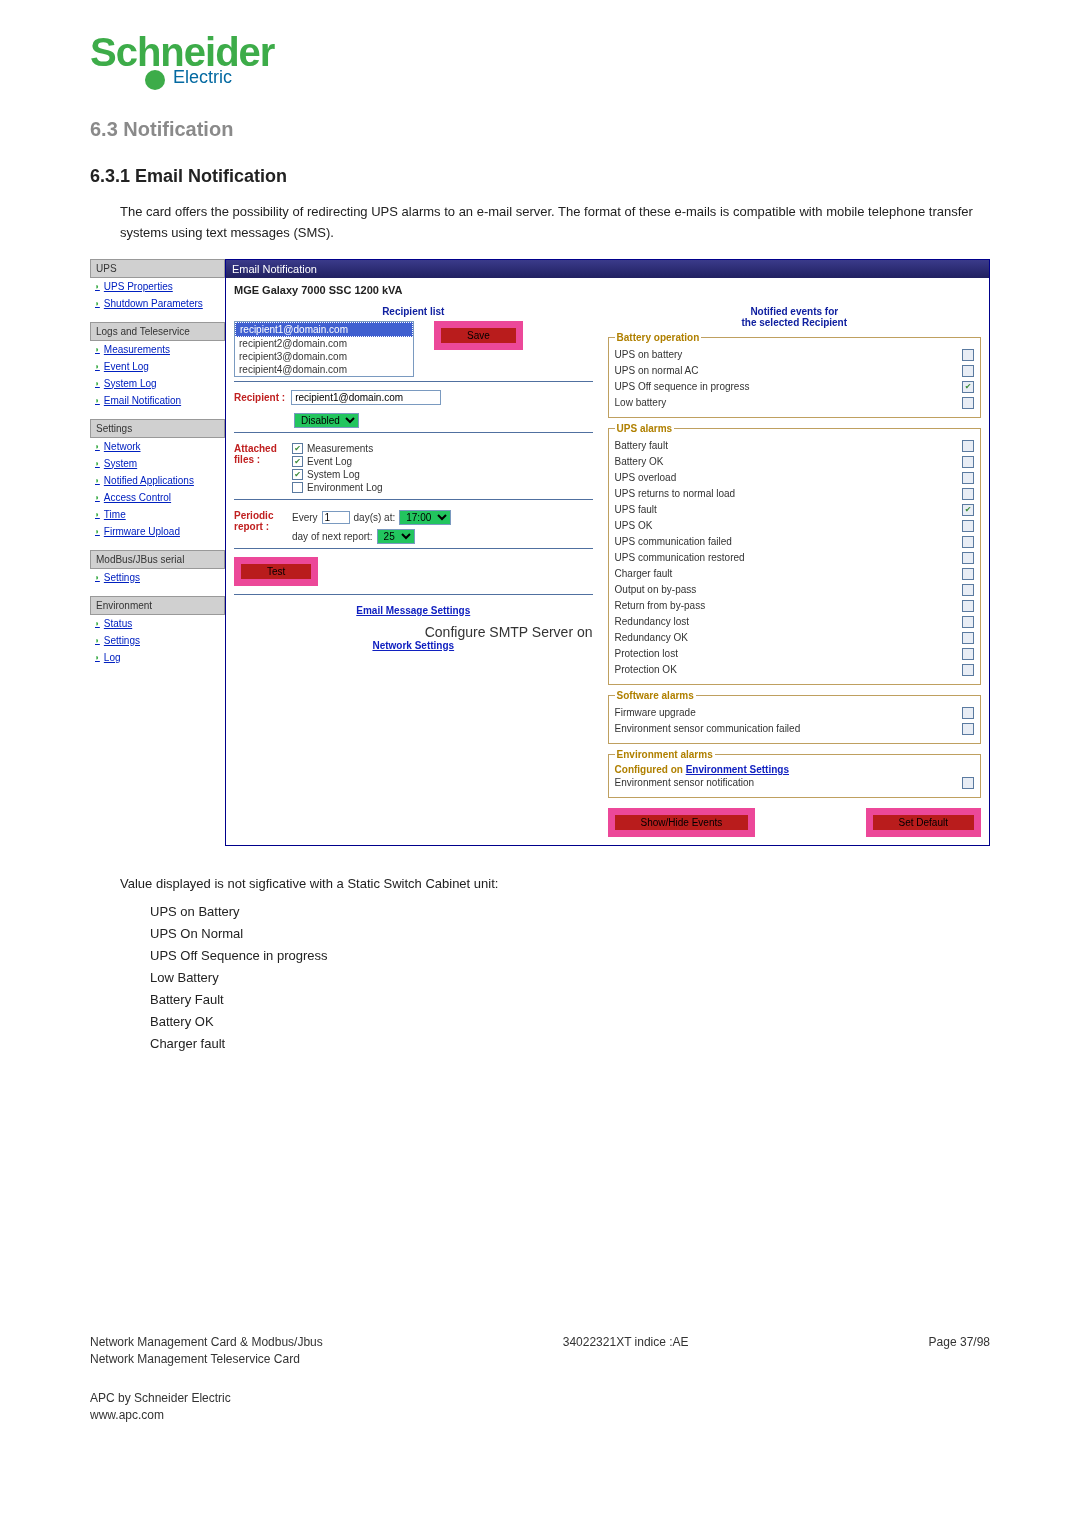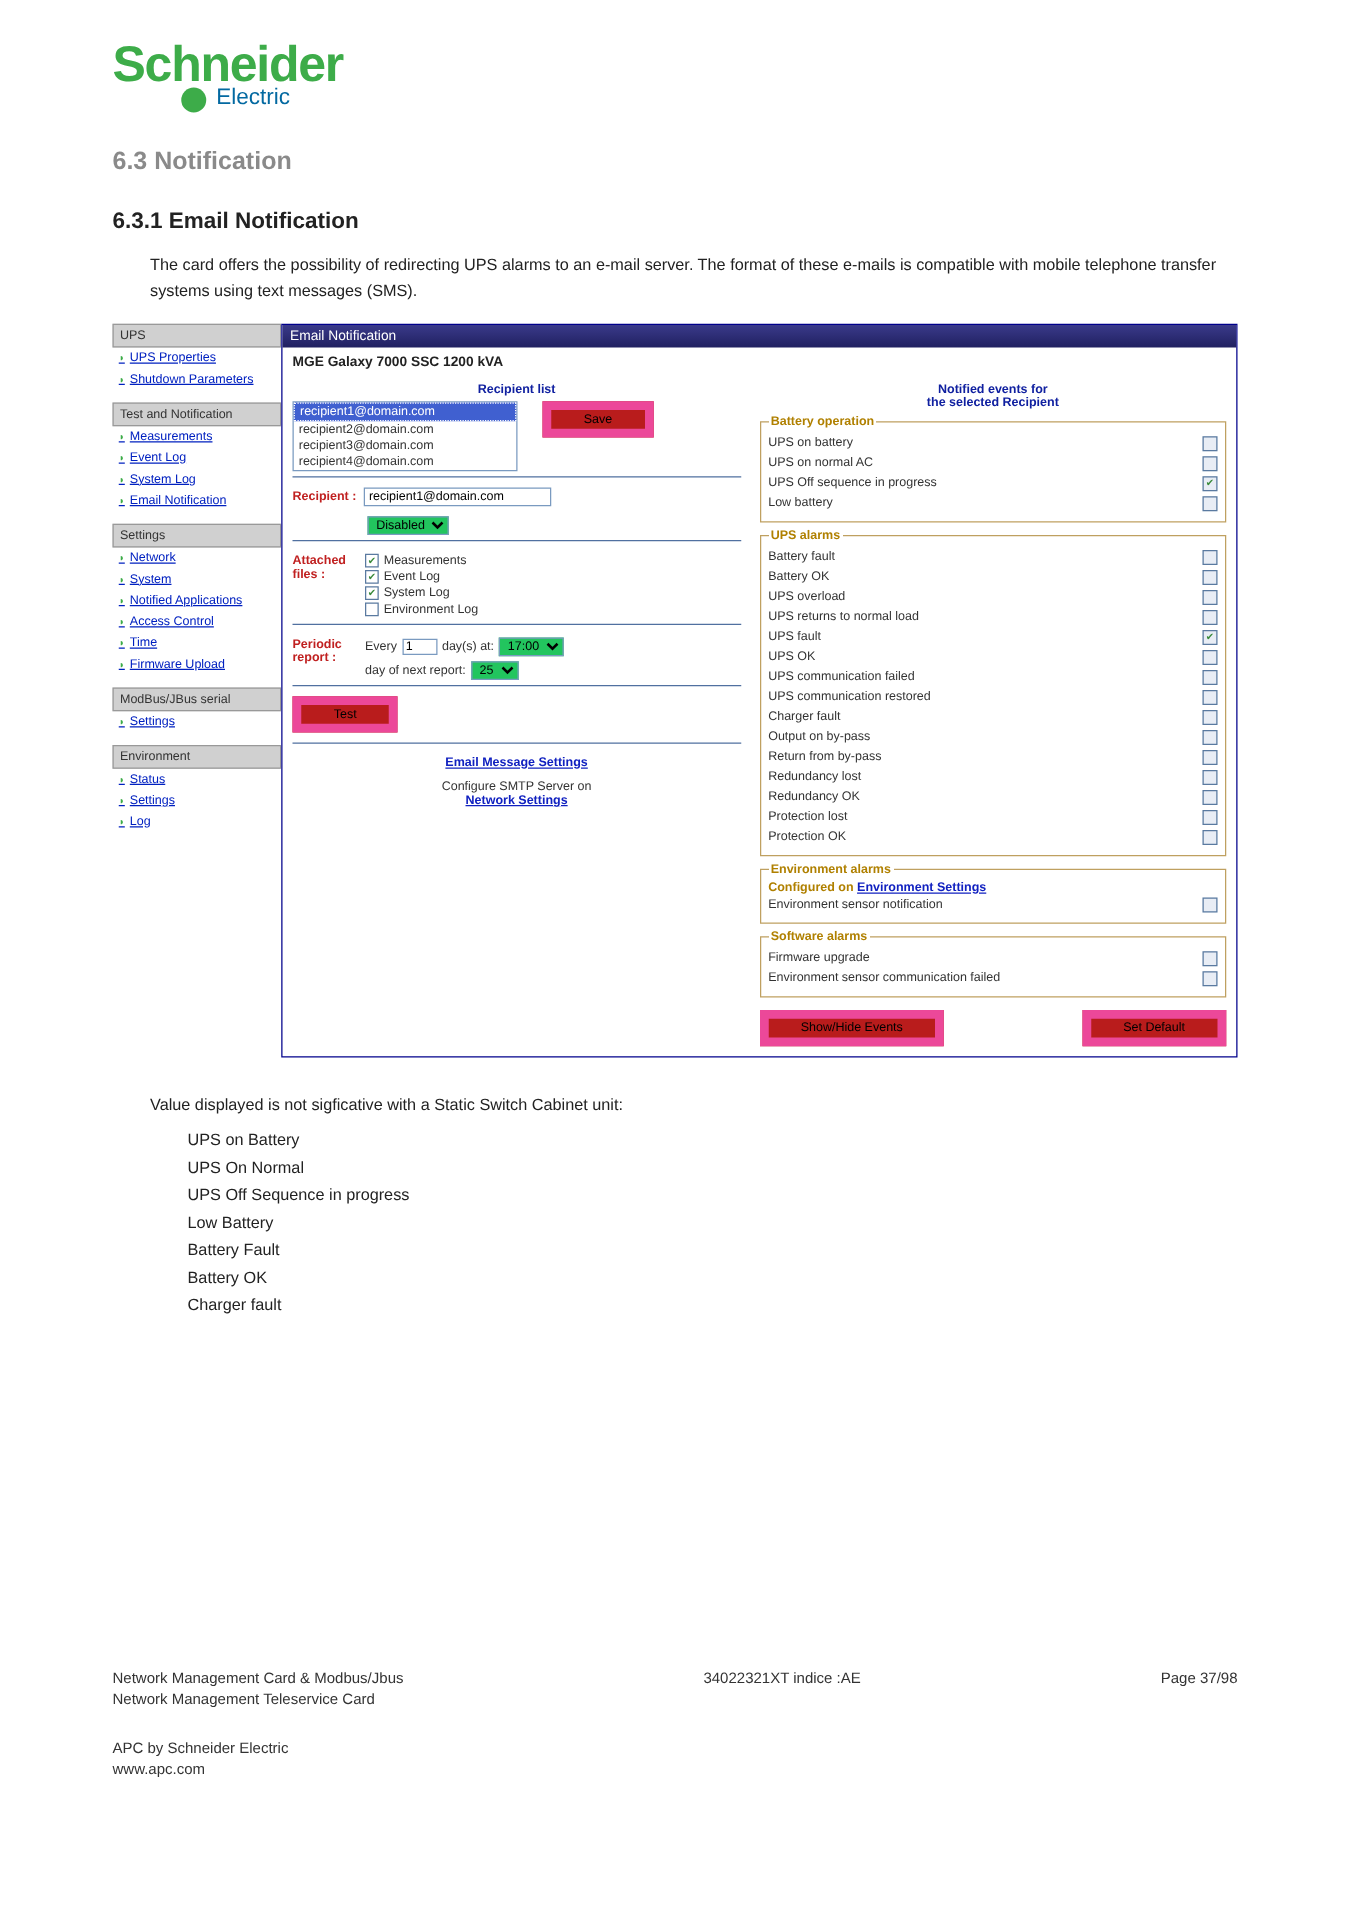--- a/index.html
+++ b/index.html
@@ -44,21 +44,21 @@
   .chkline { display: flex; align-items: center; gap: 4px; font-size: 10px; color: #333; margin-bottom: 2px; }
   .chk { width: 11px; height: 11px; border: 1px solid #5a7aa0; display: inline-flex; align-items: center; justify-content: center; font-size: 8px; color: #3a8a3a; background: #fff; }
   .chk.on::after { content: "✔"; }
   
   .periodic { display: flex; gap: 8px; margin-top: 10px; align-items: flex-start; }
   .periodic .inner { font-size: 10px; color: #333; }
   .smallin { border: 1px solid #7a9ac0; width: 28px; font-size: 10px; padding: 0 2px; }
   
   .testbtn { margin-top: 8px; }
   .linkblue { color: #1020c0; text-decoration: underline; font-size: 10px; font-weight: bold; display: block; text-align: center; margin-top: 10px; }
-  .plain { color: #333; font-size: 10px; text-align: center; margin-top: 8px; }
+  .plain { color: #333; font-size: 14px; text-align: right; margin-top: 8px; }
   
   fieldset.group { border: 1px solid #bfa060; margin-bottom: 5px; padding: 4px 6px 6px 6px; }
   fieldset.group > legend { color: #b08000; font-weight: bold; font-size: 10px; padding: 0 2px; }
   .evrow { display: flex; justify-content: space-between; align-items: center; font-size: 10px; color: #333; padding: 2px 0; }
   .evchk { width: 12px; height: 12px; border: 1px solid #5a7aa0; display: inline-flex; align-items: center; justify-content: center; font-size: 8px; color: #3a8a3a; background: #e8edf5; }
   .evchk.on::after { content: "✔"; }
   .envcfg { color: #b08000; font-weight: bold; font-size: 10px; }
   .envcfg a { color: #1020c0; text-decoration: underline; }
   .botbtns { display: flex; justify-content: space-between; margin-top: 10px; }
   
@@ -92,21 +92,21 @@
       <div class="sidecat">UPS</div>
       <div class="sideitem">
           <span class="bullet">◗</span>
           <span>UPS Properties</span>
         </div>
       <div class="sideitem">
           <span class="bullet">◗</span>
           <span>Shutdown Parameters</span>
         </div>
 
-      <div class="sidecat" style="margin-top:10px">Test and Notification</div>
+      <div class="sidecat" style="margin-top:10px">Logs and Teleservice</div>
       <div class="sideitem">
           <span class="bullet">◗</span>
           <span>Measurements</span>
         </div>
       <div class="sideitem">
           <span class="bullet">◗</span>
           <span>Event Log</span>
         </div>
       <div class="sideitem">
           <span class="bullet">◗</span>
@@ -320,36 +320,36 @@
                 <span>Protection lost</span>
                 <span class="evchk"></span>
               </div>
             <div class="evrow">
                 <span>Protection OK</span>
                 <span class="evchk"></span>
               </div>
           </fieldset>
 
           <fieldset class="group">
+            <legend>Software alarms</legend>
+            <div class="evrow">
+                <span>Firmware upgrade</span>
+                <span class="evchk"></span>
+              </div>
+            <div class="evrow">
+                <span>Environment sensor communication failed</span>
+                <span class="evchk"></span>
+              </div>
+          </fieldset>
+
+          <fieldset class="group">
             <legend>Environment alarms</legend>
             <div class="envcfg"><span>Configured on </span><a>Environment Settings</a></div>
             <div class="evrow">
                 <span>Environment sensor notification</span>
-                <span class="evchk"></span>
-              </div>
-          </fieldset>
-
-          <fieldset class="group">
-            <legend>Software alarms</legend>
-            <div class="evrow">
-                <span>Firmware upgrade</span>
-                <span class="evchk"></span>
-              </div>
-            <div class="evrow">
-                <span>Environment sensor communication failed</span>
                 <span class="evchk"></span>
               </div>
           </fieldset>
 
           <div class="botbtns">
             <button class="btn">Show/Hide Events</button>
             <button class="btn">Set Default</button>
           </div>
         </div>
       </div>

